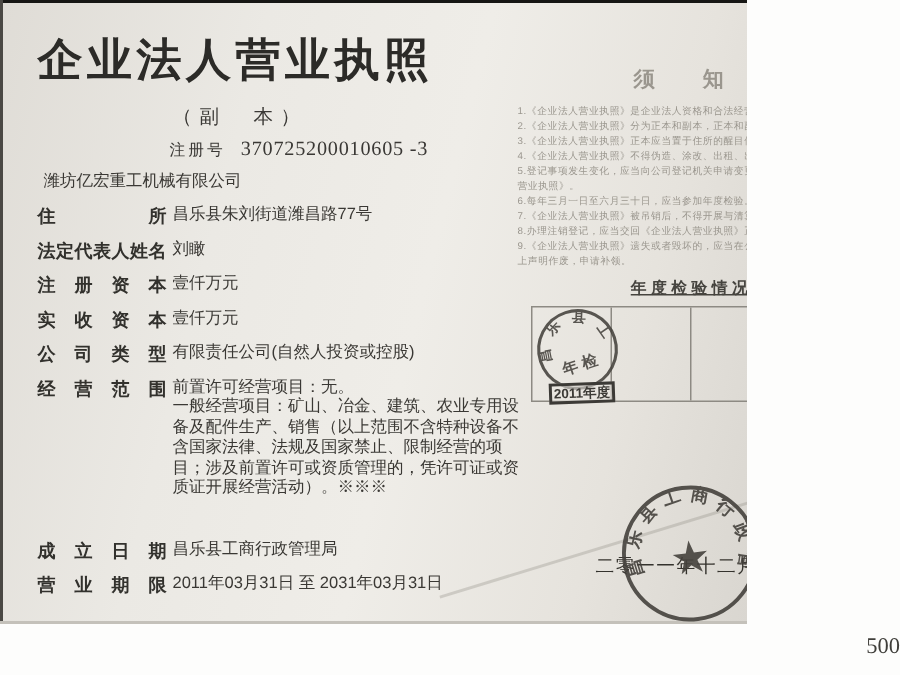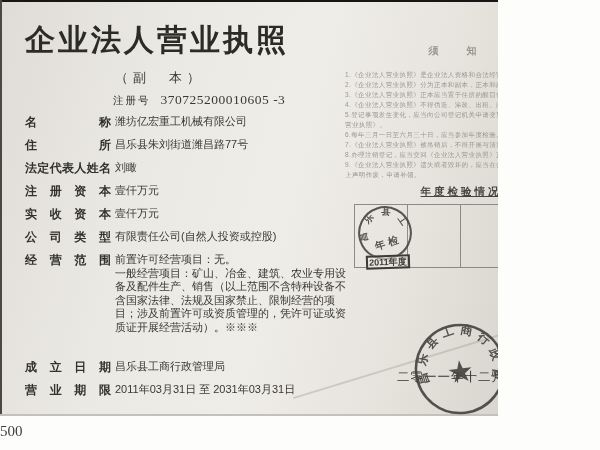--- a/index.html
+++ b/index.html
@@ -28,21 +28,21 @@
   .fields { position:absolute; left:25px; top:115px; width:330px; }
   .fields-bottom { top:360px; }
   .frow { display:flex; align-items:flex-start; margin-bottom:8px; }
   .flabel { display:inline-block; flex:0 0 86px; width:86px; font-size:12px; font-weight:600;
             color:#32312d; text-align:justify; text-align-last:justify; line-height:15px; }
   .fvalue { font-size:11px; color:#3a3834; padding-left:4px; line-height:13.5px; width:236px; }
   .fvalue p { margin:0; }
 
   
   .notice-header { position:absolute; left:350px; top:44px; width:214px; text-align:center;
-                   font-size:10px; letter-spacing:9px; color:#9a968e; font-weight:600; }
+                   font-size:14px; letter-spacing:9px; color:#9a968e; font-weight:600; }
   .notice-list { position:absolute; left:345px; top:70px; width:232px; list-style:none; }
   .notice-list li { font-size:6.5px; line-height:10px; color:#9a968e; letter-spacing:.4px; }
 
   
   .annual-header { position:absolute; left:354px; top:185px; width:214px; text-align:center;
                    font-size:10.5px; letter-spacing:3px; color:#46443f; font-weight:600;text-decoration:underline; }
   .annual-table { position:absolute; left:354px; top:204px; width:214px; height:64px;
                   display:grid; grid-template-columns:repeat(4,1fr);
                   border:1px solid #8d8a83; }
   .annual-cell { border-right:1px solid #8d8a83; }
@@ -52,21 +52,21 @@
                  transform:rotate(-18deg); opacity:.88; }
   .year-box { position:absolute; left:366px; top:255px; width:44px; height:14px;
               border:2px solid #3c3a36; display:flex; align-items:center; justify-content:center;
               font-size:9px; font-weight:bold; color:#3c3a36; transform:rotate(-2deg);
               background:rgba(233,230,224,.55); }
   .stamp-big { position:absolute; left:411px; top:320px; width:98px; height:98px;
                transform:rotate(-7deg); opacity:.9; }
   .issue-date { position:absolute; left:397px; top:369px; font-size:12.5px; color:#34322d;
                 letter-spacing:1px; white-space:nowrap; }
 
-  .caption { position:absolute; left:0; top:423px; width:600px; text-align:left;
+  .caption { position:absolute; left:0; top:423px; width:600px; text-align:right;
              font-family:"Liberation Serif",serif; font-size:15px; color:#3f3e3a; }
 
   .stamp-ink { fill:#45423d; }
   .stamp-ring { fill:none; stroke:#45423d; }
 </style>
 </head>
 <body>
 
 <div class="stage">
   <div class="page">
@@ -76,21 +76,20 @@
     <div class="crease"></div>
 
     <div class="doc-title">企业法人营业执照</div>
     <div class="doc-subtitle">（副　本）</div>
     <div class="reg-line">
       <span class="reg-label">注册号</span><span class="reg-no">370725200010605 -3</span>
     </div>
 
     <div class="fields">
       <div class="frow">
-        <span class="flabel">名称</span>
         <span class="fvalue">潍坊亿宏重工机械有限公司</span>
       </div>
       <div class="frow">
         <span class="flabel">住所</span>
         <span class="fvalue">昌乐县朱刘街道潍昌路77号</span>
       </div>
       <div class="frow">
         <span class="flabel">法定代表人姓名</span>
         <span class="fvalue">刘瞰</span>
       </div>

